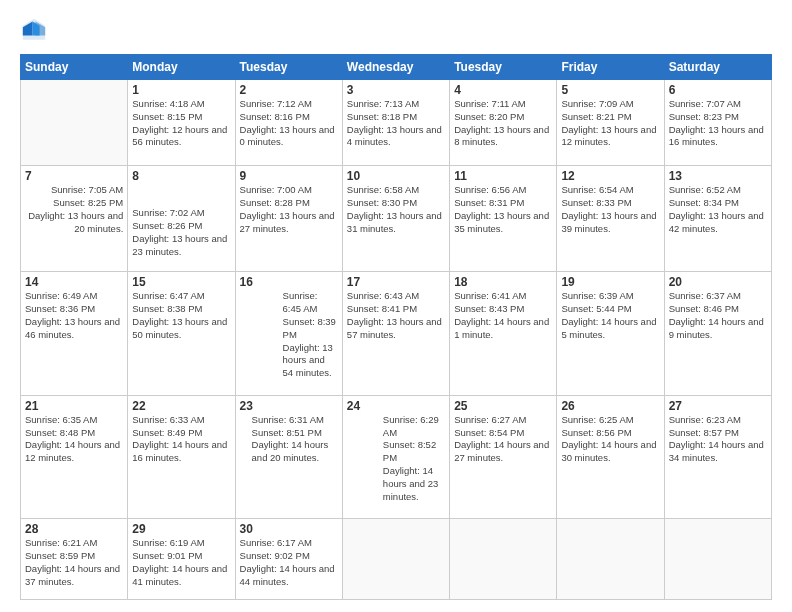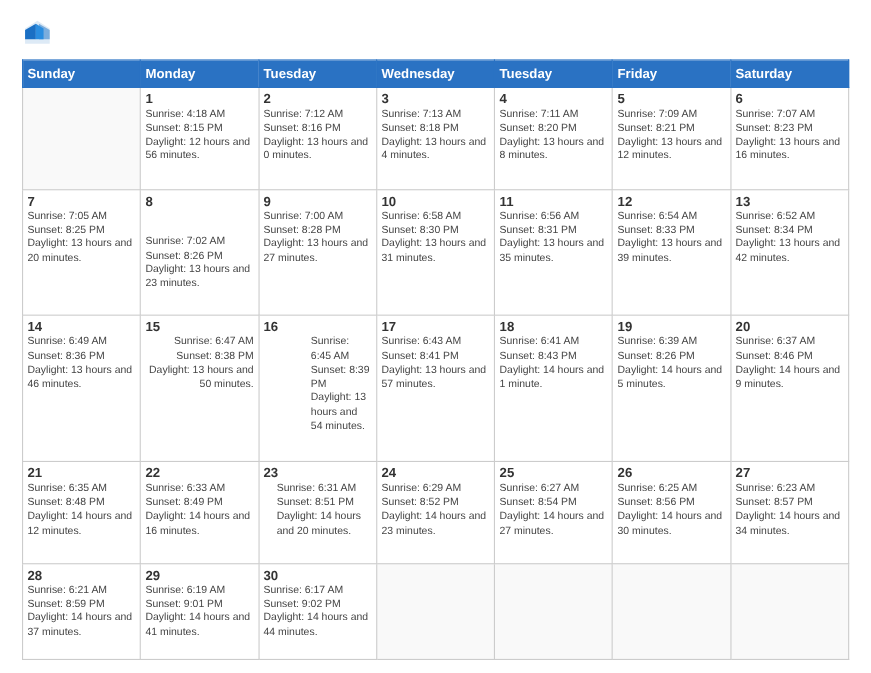--- a/index.html
+++ b/index.html
@@ -164,21 +164,21 @@
           <td>
             <span class="day-number">6</span>
             <div class="day-info" style="white-space: pre-line;">Sunrise: 7:07 AM
 Sunset: 8:23 PM
 Daylight: 13 hours and 16 minutes.</div>
           </td>
         </tr>
         <tr>
           <td>
             <span class="day-number">7</span>
-            <div class="day-info" style="white-space: pre-line;">Sunrise: 7:05 AM
+            <div class="day-info" style="white-space: pre-line; text-align: right;">Sunrise: 7:05 AM
 Sunset: 8:25 PM
 Daylight: 13 hours and 20 minutes.</div>
           </td>
           <td>
             <span class="day-number">8</span>
             <div class="day-info" style="white-space: pre-line; margin-top: 24px;">Sunrise: 7:02 AM
 Sunset: 8:26 PM
 Daylight: 13 hours and 23 minutes.</div>
           </td>
           <td>
@@ -214,21 +214,21 @@
         </tr>
         <tr>
           <td>
             <span class="day-number">14</span>
             <div class="day-info" style="white-space: pre-line;">Sunrise: 6:49 AM
 Sunset: 8:36 PM
 Daylight: 13 hours and 46 minutes.</div>
           </td>
           <td>
             <span class="day-number">15</span>
-            <div class="day-info" style="white-space: pre-line; text-align: right;">Sunrise: 6:47 AM
+            <div class="day-info" style="white-space: pre-line;">Sunrise: 6:47 AM
 Sunset: 8:38 PM
 Daylight: 13 hours and 50 minutes.</div>
           </td>
           <td>
             <span class="day-number">16</span>
             <div class="day-info" style="white-space: pre-line; margin-left: 43px;">Sunrise: 6:45 AM
 Sunset: 8:39 PM
 Daylight: 13 hours and 54 minutes.</div>
           </td>
           <td>
@@ -239,21 +239,21 @@
           </td>
           <td>
             <span class="day-number">18</span>
             <div class="day-info" style="white-space: pre-line;">Sunrise: 6:41 AM
 Sunset: 8:43 PM
 Daylight: 14 hours and 1 minute.</div>
           </td>
           <td>
             <span class="day-number">19</span>
             <div class="day-info" style="white-space: pre-line;">Sunrise: 6:39 AM
-Sunset: 8:26 PM
+Sunset: 5:44 PM
 Daylight: 14 hours and 5 minutes.</div>
           </td>
           <td>
             <span class="day-number">20</span>
             <div class="day-info" style="white-space: pre-line;">Sunrise: 6:37 AM
 Sunset: 8:46 PM
 Daylight: 14 hours and 9 minutes.</div>
           </td>
         </tr>
         <tr>
@@ -270,21 +270,21 @@
 Daylight: 14 hours and 16 minutes.</div>
           </td>
           <td>
             <span class="day-number">23</span>
             <div class="day-info" style="white-space: pre-line; margin-left: 12px;">Sunrise: 6:31 AM
 Sunset: 8:51 PM
 Daylight: 14 hours and 20 minutes.</div>
           </td>
           <td>
             <span class="day-number">24</span>
-            <div class="day-info" style="white-space: pre-line;">Sunrise: 6:29 AM
+            <div class="day-info" style="white-space: pre-line; margin-left: 36px;">Sunrise: 6:29 AM
 Sunset: 8:52 PM
 Daylight: 14 hours and 23 minutes.</div>
           </td>
           <td>
             <span class="day-number">25</span>
             <div class="day-info" style="white-space: pre-line;">Sunrise: 6:27 AM
 Sunset: 8:54 PM
 Daylight: 14 hours and 27 minutes.</div>
           </td>
           <td>

